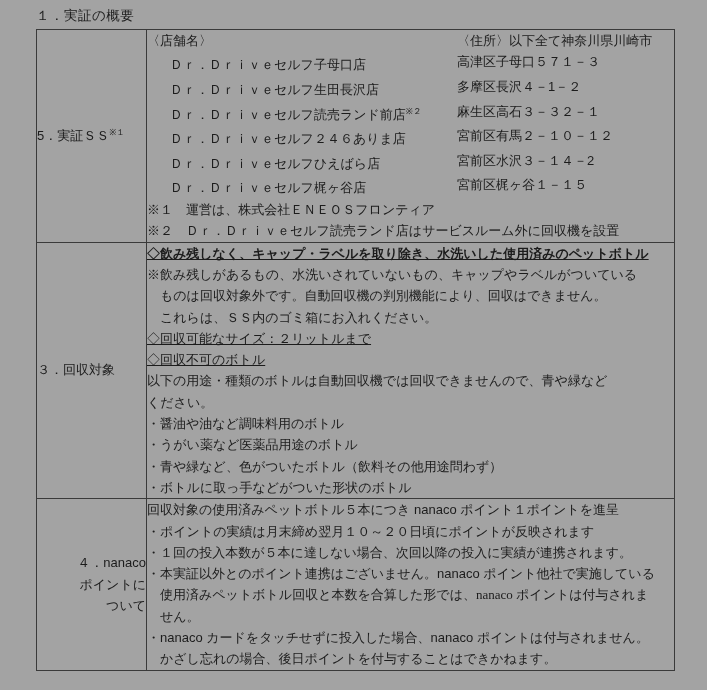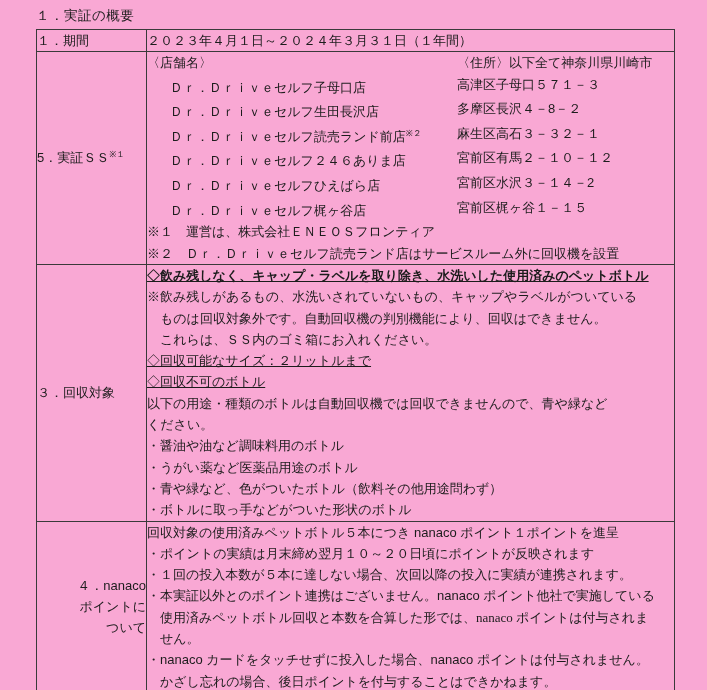--- a/index.html
+++ b/index.html
@@ -4,21 +4,21 @@
 <style>
   * { margin: 0; padding: 0; box-sizing: border-box; }
   html, body { background: #ffffff; }
   body {
     width: 707px; height: 690px;
     font-family: "Liberation Sans", sans-serif;
     color: #1c1c1c;
     font-size: 13px;
     overflow: hidden;
   }
-  .page { position: relative; width: 707px; height: 690px; background: #f9a8d4; }
+  .page { position: relative; width: 707px; height: 690px; background: #a3a3a3; }
 
   .doc-title {
     position: absolute; left: 36px; top: 7px;
     font-size: 13.5px; letter-spacing: 0.5px; font-weight: 500;
     white-space: nowrap;
   }
 
   table.spec {
     position: absolute; left: 36px; top: 29px;
     width: 638px; border-collapse: collapse; table-layout: fixed;
@@ -60,41 +60,35 @@
 
   <div class="doc-title">１．実証の概要</div>
 
   <table class="spec">
     <colgroup>
         <col class="c1">
         <col class="c2">
       </colgroup>
 
     <tbody>
-        <tr>
-      <td class="label-cell row1-cell">１．期間</td>
-      <td class="content-cell row1-cell">
-        <div class="line">２０２３年４月１日～２０２４年３月３１日（１年間）</div>
-      </td>
-    </tr>
 
     <tr>
       <td class="label-cell row2-cell"><span>5．実証ＳＳ</span><sup class="note-ref">※１</sup></td>
       <td class="content-cell row2-cell">
         <div class="store-row">
           <span class="name-col">〈店舗名〉</span>
           <span>〈住所〉以下全て神奈川県川崎市</span>
         </div>
         <div class="store-row store">
           <span class="name-col"><span>Ｄｒ．Ｄｒｉｖｅセルフ子母口店</span><sup class="note-ref"></sup></span>
           <span>高津区子母口５７１－３</span>
         </div>
         <div class="store-row store">
           <span class="name-col"><span>Ｄｒ．Ｄｒｉｖｅセルフ生田長沢店</span><sup class="note-ref"></sup></span>
-          <span>多摩区長沢４－8－２</span>
+          <span>多摩区長沢４－1－２</span>
         </div>
         <div class="store-row store">
           <span class="name-col"><span>Ｄｒ．Ｄｒｉｖｅセルフ読売ランド前店</span><sup class="note-ref">※２</sup></span>
           <span>麻生区高石３－３２－１</span>
         </div>
         <div class="store-row store">
           <span class="name-col"><span>Ｄｒ．Ｄｒｉｖｅセルフ２４６ありま店</span><sup class="note-ref"></sup></span>
           <span>宮前区有馬２－１０－１２</span>
         </div>
         <div class="store-row store">

